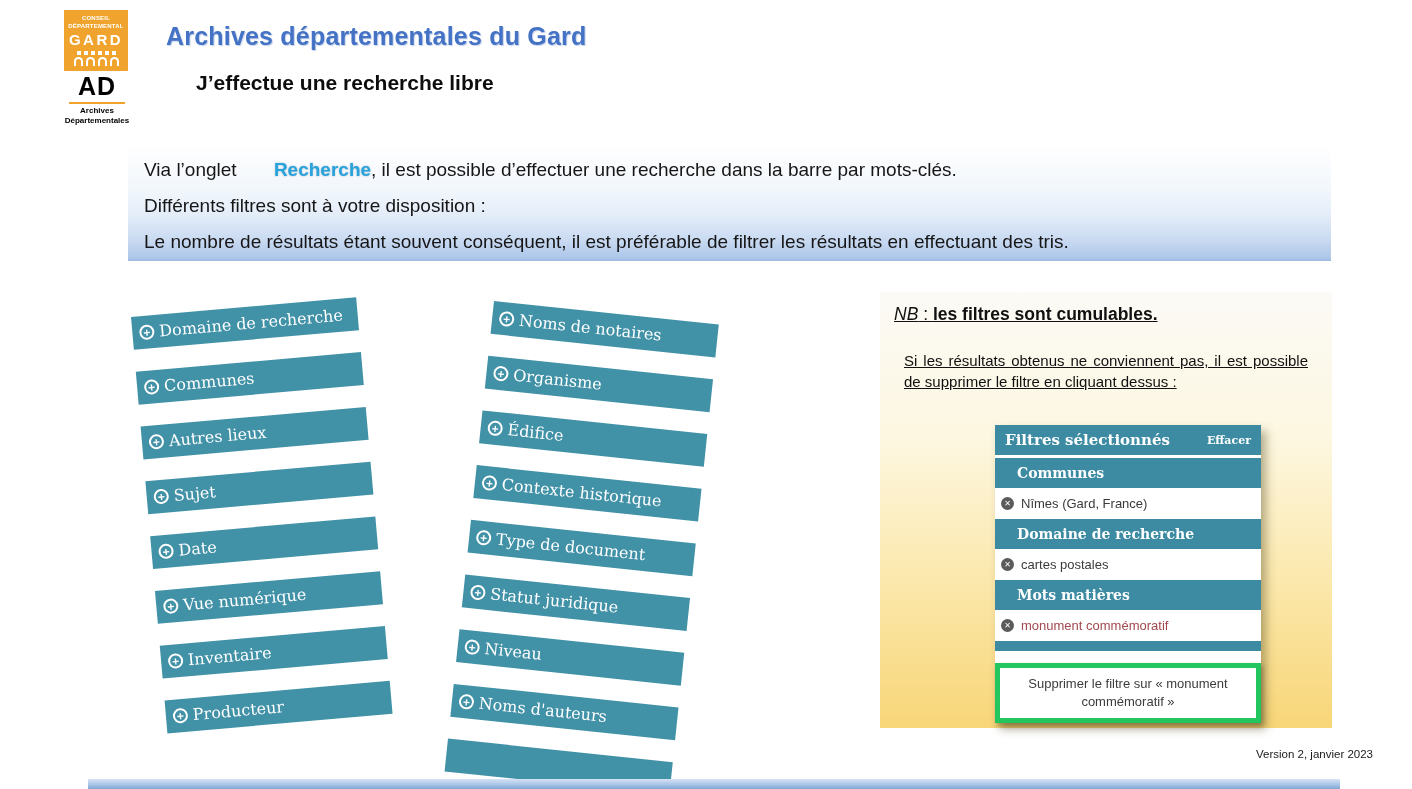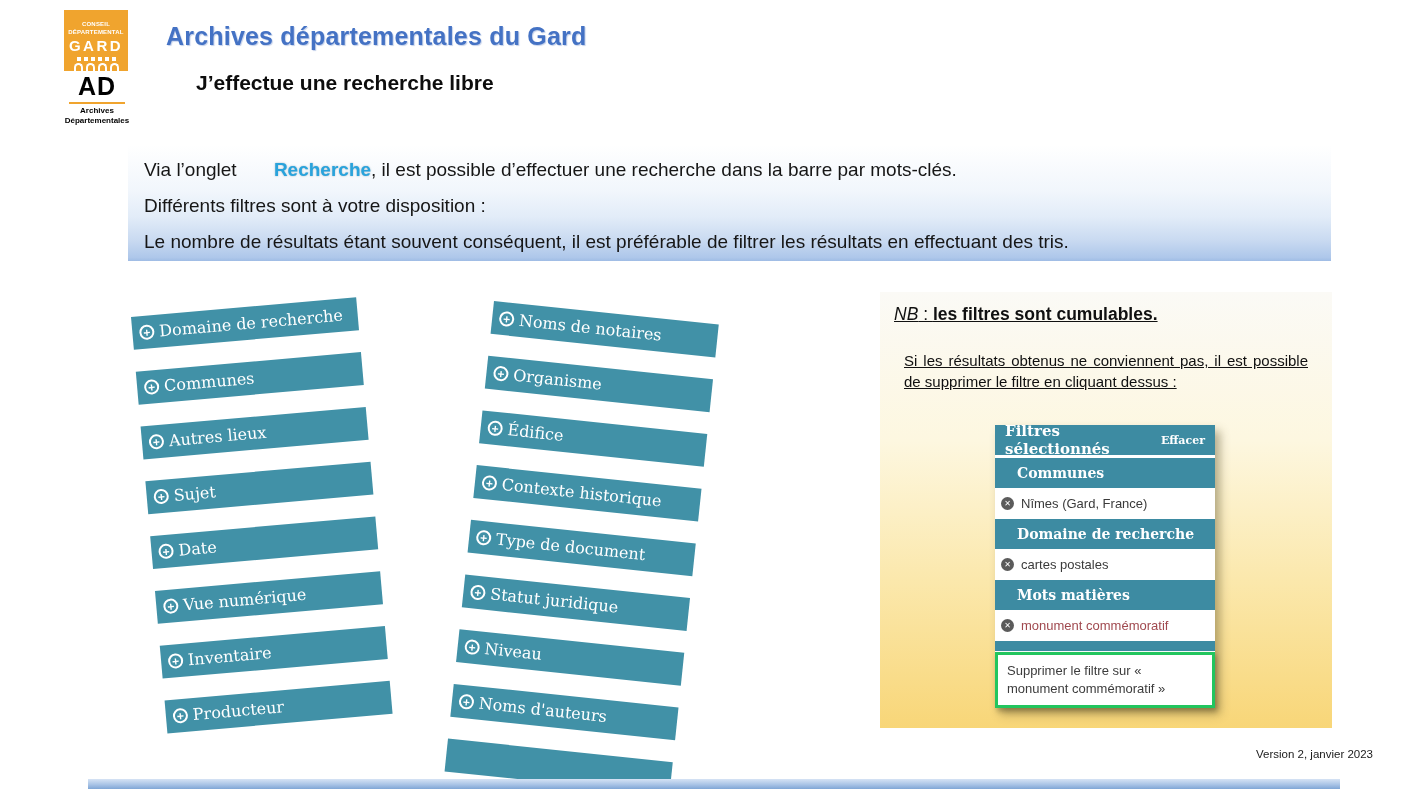--- a/index.html
+++ b/index.html
@@ -5,21 +5,21 @@
   * { margin:0; padding:0; box-sizing:border-box; }
   html,body { width:1412px; height:789px; }
   body {
     position:relative; background:#ffffff; overflow:hidden;
     font-family:"Liberation Sans", sans-serif; color:#111;
   }
   .abs { position:absolute; }
 
   
   .logo { left:64px; top:10px; width:66px; text-align:center; }
-  .logo-box { background:#F0A42E; width:64px; height:61px; padding-top:11px; color:#fff; }
+  .logo-box { background:#F0A42E; width:64px; height:61px; padding-top:5px; color:#fff; }
   .logo-conseil { font-size:6px; font-weight:bold; line-height:1.25; letter-spacing:.2px; }
   .logo-gard { font-size:15px; font-weight:bold; letter-spacing:2.5px; margin-top:1px; }
   .dots-row { display:flex; justify-content:center; gap:3px; margin-top:3px; }
   .dot { width:4px; height:4px; background:#fff; }
   .arch-row { display:flex; justify-content:center; gap:3px; margin-top:2px; }
   .arch { width:9px; height:9px; border:2px solid #fff; border-bottom:none; border-radius:7px 7px 0 0; }
   .logo-ad { font-size:25px; font-weight:800; line-height:1; margin-top:3px; color:#000; letter-spacing:1px; }
   .logo-rule { width:56px; height:2px; background:#F0A42E; margin:3px auto 2px; }
   .logo-caption { font-size:8px; font-weight:bold; line-height:1.2; color:#000; }
 
@@ -48,36 +48,36 @@
 
   
   .note-panel { left:880px; top:292px; width:452px; height:436px;
     background:linear-gradient(180deg,#fbfaf6 0%,#fdf7e0 34%,#fbe8ac 66%,#f8d678 100%);text-decoration:underline; }
   .nb-line { padding:12px 14px 0; font-size:17.5px; color:#101010; }
   .nb-label { font-style:italic; }
   .nb-bold { font-weight:bold; }
   .note-par { padding:25px 24px 0; font-size:15px; line-height:1.42; text-align:justify; color:#101010; }
 
   
-  .widget { left:115px; top:133px; width:220px; position:absolute;
-    box-shadow:5px 6px 9px rgba(90,80,40,.45); background:#fff; }
+  .widget { left:115px; top:133px; width:266px; position:absolute;
+    box-shadow:5px 6px 9px rgba(90,80,40,.45); background:#fff;text-align:center; }
   .teal { background:#3D8BA2; color:#fff; font-family:"DejaVu Serif", serif; font-weight:bold; }
   .w-header { height:33px; display:flex; justify-content:space-between; align-items:center;
     padding:0 10px; border-bottom:3px solid #fff; }
   .w-title { font-size:15px; }
   .w-clear { font-size:11px; cursor:pointer; }
   .w-cat { height:30px; display:flex; align-items:center; padding-left:22px; font-size:14px; }
   .w-val { background:#fff; height:31px; display:flex; align-items:center; padding-left:6px;
     font-size:13px; color:#3a3a3a; }
   .remove-icon { flex:0 0 auto; width:13px; height:13px; border-radius:50%; background:#5b5b5b;
     color:#fff; font-size:8px; display:flex; align-items:center; justify-content:center;
     margin-right:7px; font-family:"Liberation Sans", sans-serif; }
   .w-val.red { color:#A0494F; }
   .w-strip { height:10px; }
-  .w-tooltip { margin-top:1px; background:#fff; border:3px solid #22c55e; padding:7px 9px 8px;
+  .w-tooltip { margin-top:12px; background:#fff; border:5px solid #22c55e; padding:7px 9px 8px;
     font-size:13px; line-height:1.35; color:#3c3c3c; box-shadow:2px 3px 5px rgba(0,0,0,.25); }
 
   
   .version { right:39px; top:748px; font-size:11.5px; color:#1a1a1a; }
   .bottom-bar { left:88px; top:779px; width:1252px; height:10px;
     background:linear-gradient(180deg,#d6e3f4 0%,#a9c4e6 55%,#7fa6d6 100%); }
 </style>
 </head>
 <body>
 

